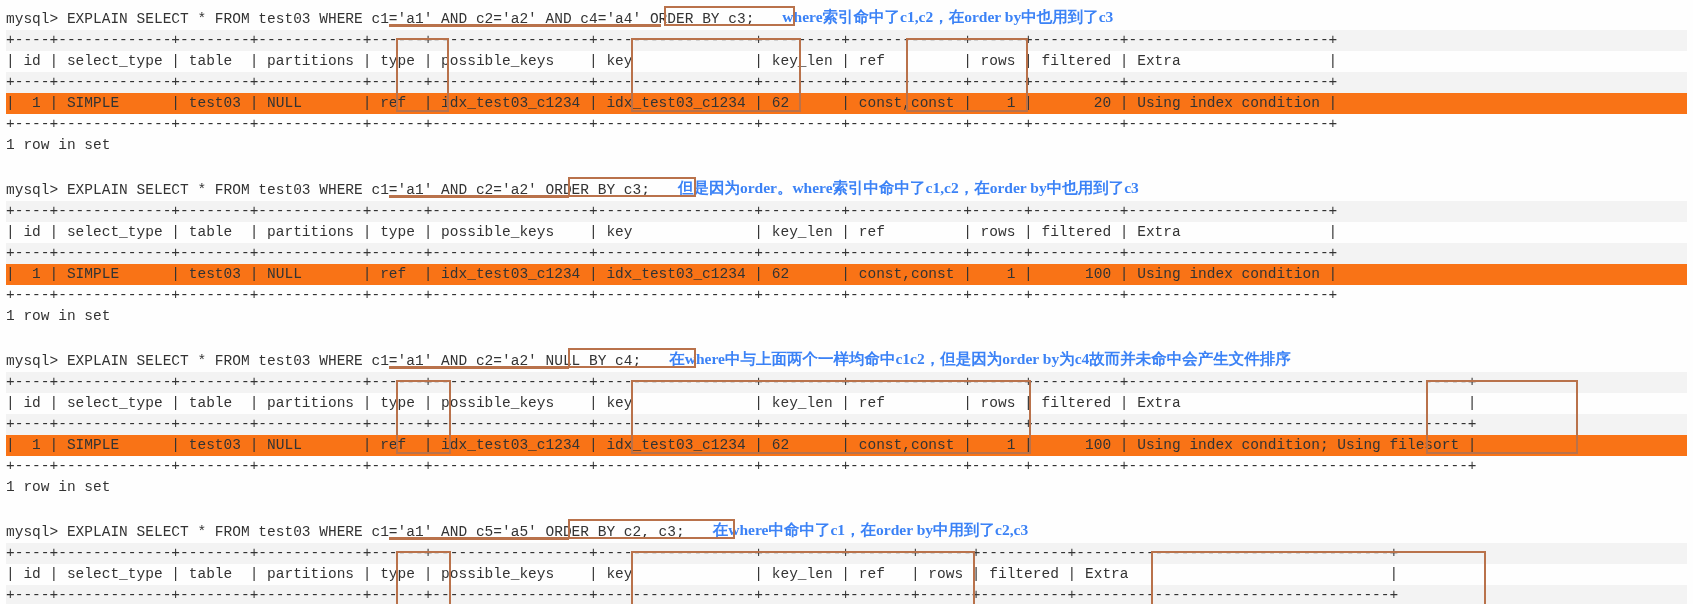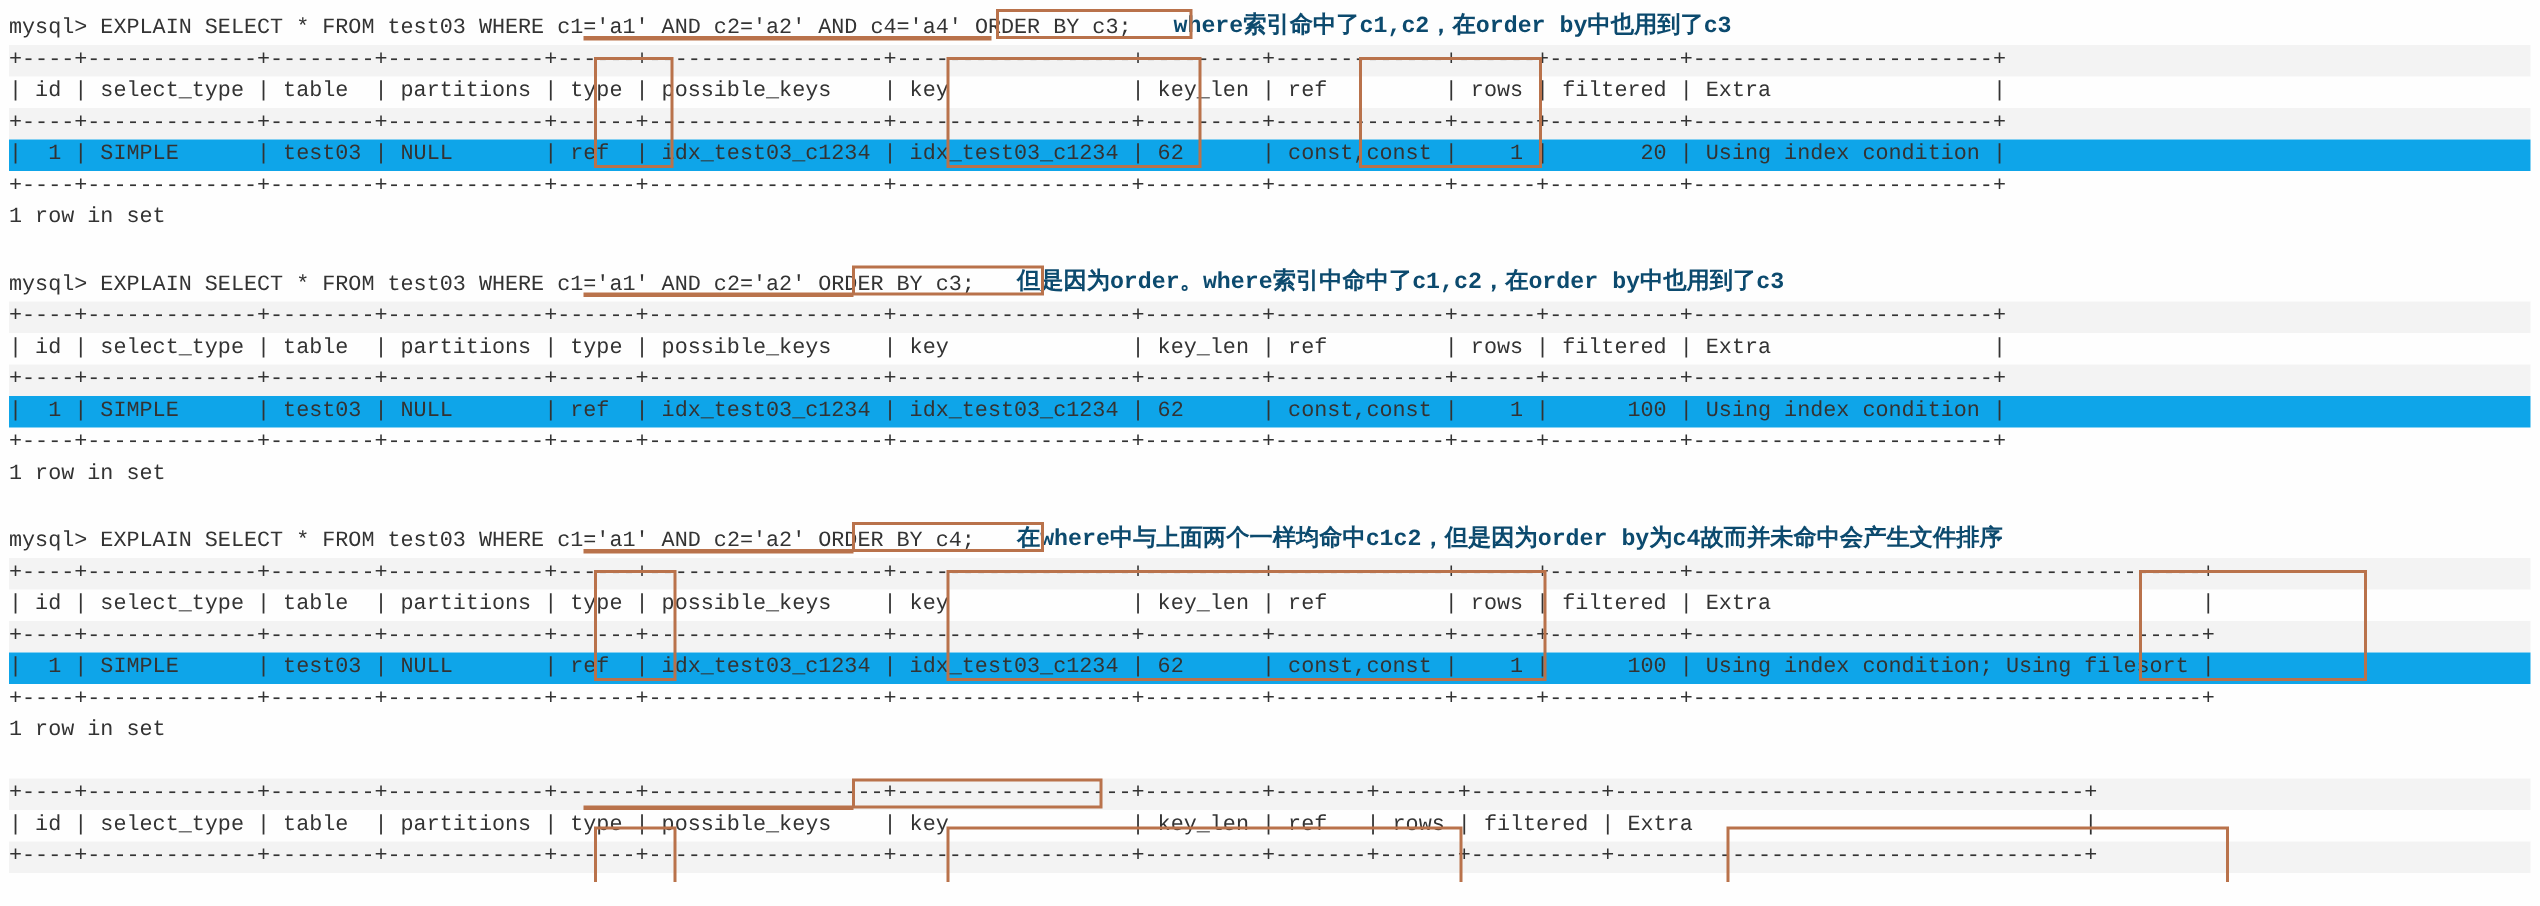--- a/index.html
+++ b/index.html
@@ -8,24 +8,24 @@
     font-family: Consolas, "Courier New", monospace;
     font-size: 14.5px;
     line-height: 1.45;
     background: #fefefe;
     color: #333;
     white-space: nowrap;
   }
   .row { position: relative; }
   .line { white-space: pre; display: block; }
   .alt { background: #f3f3f3; }
-  .alt2 { background: #0ea5e9; }
+  .alt2 { background: #f97316; }
   .note {
-    color: #0c4a6e;
-    font-family: Liberation Mono, monospace;
+    color: #3b82f6;
+    font-family: Liberation Serif, serif;
     font-weight: bold;
     font-size: 15.5px;
     display: inline-block;
     margin-left: 28px;
     vertical-align: 1px;
   }
   .hl {
     position: absolute;
     border: 2.5px solid #b9724b;
     box-sizing: border-box;
@@ -63,35 +63,36 @@
       <span class="line ">| id | select_type | table  | partitions | type | possible_keys    | key              | key_len | ref         | rows | filtered | Extra                 |</span>
       <span class="line alt">+----+-------------+--------+------------+------+------------------+------------------+---------+-------------+------+----------+-----------------------+</span>
       <span class="line alt2">|  1 | SIMPLE      | test03 | NULL       | ref  | idx_test03_c1234 | idx_test03_c1234 | 62      | const,const |    1 |      100 | Using index condition |</span>
       <span class="line ">+----+-------------+--------+------------+------+------------------+------------------+---------+-------------+------+----------+-----------------------+</span>
       <span class="line">1 row in set</span>
       <span class="line"> </span>
       <div class="ul" style="top: 18px; left: 383px; width: 180px;"></div>
       <div class="hl" style="top: 0px; left: 562px; width: 128px; height: 20px;"></div>
     </div>
     <div class="row">
-      <div class="line"><span>mysql&gt; EXPLAIN SELECT * FROM test03 WHERE </span><span>c1='a1' AND c2='a2'</span><span> ORDER BY c4;</span><span class="note">在where中与上面两个一样均命中c1c2，但是因为order by为c4故而并未命中会产生文件排序</span></div>
+      <div class="line"><span>mysql&gt; EXPLAIN SELECT * FROM test03 WHERE </span><span>c1='a1' AND c2='a2'</span><span> NULL BY c4;</span><span class="note">在where中与上面两个一样均命中c1c2，但是因为order by为c4故而并未命中会产生文件排序</span></div>
       <span class="line alt">+----+-------------+--------+------------+------+------------------+------------------+---------+-------------+------+----------+---------------------------------------+</span>
       <span class="line ">| id | select_type | table  | partitions | type | possible_keys    | key              | key_len | ref         | rows | filtered | Extra                                 |</span>
       <span class="line alt">+----+-------------+--------+------------+------+------------------+------------------+---------+-------------+------+----------+---------------------------------------+</span>
       <span class="line alt2">|  1 | SIMPLE      | test03 | NULL       | ref  | idx_test03_c1234 | idx_test03_c1234 | 62      | const,const |    1 |      100 | Using index condition; Using filesort |</span>
       <span class="line ">+----+-------------+--------+------------+------+------------------+------------------+---------+-------------+------+----------+---------------------------------------+</span>
       <span class="line">1 row in set</span>
       <span class="line"> </span>
       <div class="ul" style="top: 18px; left: 383px; width: 180px;"></div>
       <div class="hl" style="top: 0px; left: 562px; width: 128px; height: 20px;"></div>
       <div class="hl" style="top: 32px; left: 390px; width: 55px; height: 74px;"></div>
       <div class="hl" style="top: 32px; left: 625px; width: 400px; height: 74px;"></div>
       <div class="hl" style="top: 32px; left: 1420px; width: 152px; height: 74px;"></div>
     </div>
     <div class="row">
+      <div class="line"><span>mysql&gt; EXPLAIN SELECT * FROM test03 WHERE </span><span>c1='a1' AND c5='a5'</span><span> ORDER BY c2, c3;</span><span class="note">在where中命中了c1，在order by中用到了c2,c3</span></div>
       <span class="line alt">+----+-------------+--------+------------+------+------------------+------------------+---------+-------+------+----------+------------------------------------+</span>
       <span class="line ">| id | select_type | table  | partitions | type | possible_keys    | key              | key_len | ref   | rows | filtered | Extra                              |</span>
       <span class="line alt">+----+-------------+--------+------------+------+------------------+------------------+---------+-------+------+----------+------------------------------------+</span>
       <div class="ul" style="top: 18px; left: 383px; width: 180px;"></div>
       <div class="hl" style="top: 0px; left: 562px; width: 167px; height: 20px;"></div>
       <div class="hl" style="top: 32px; left: 390px; width: 55px; height: 74px;"></div>
       <div class="hl" style="top: 32px; left: 625px; width: 344px; height: 74px;"></div>
       <div class="hl" style="top: 32px; left: 1145px; width: 335px; height: 74px;"></div>
     </div>
   </div>

